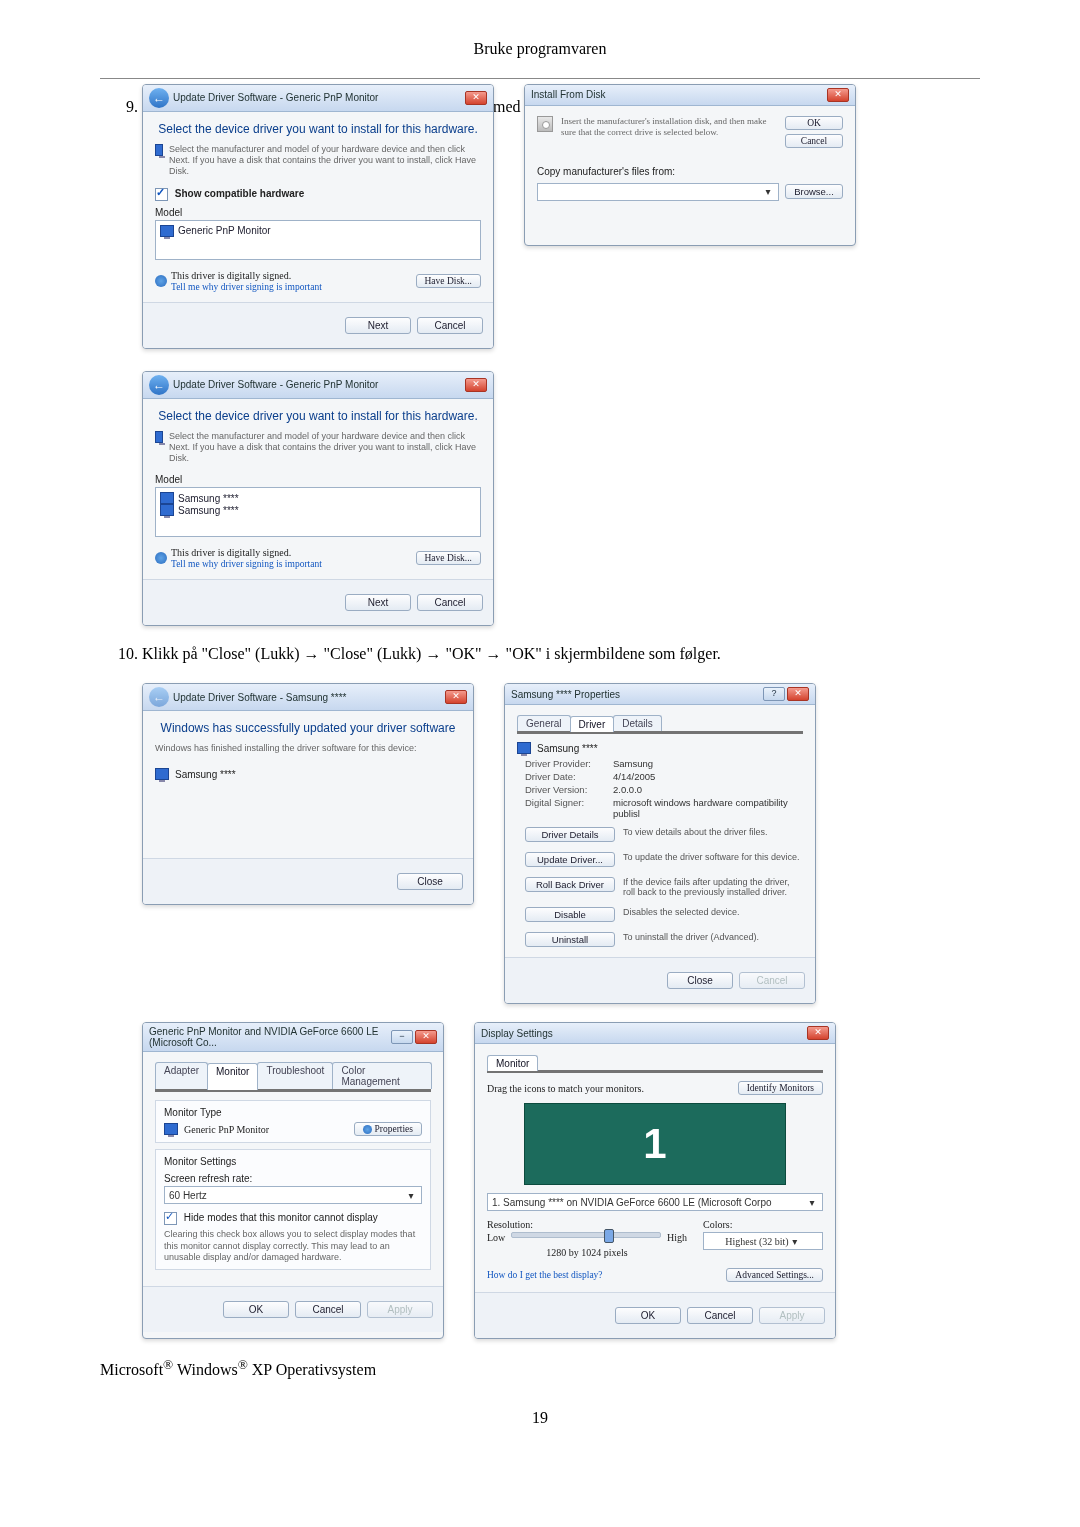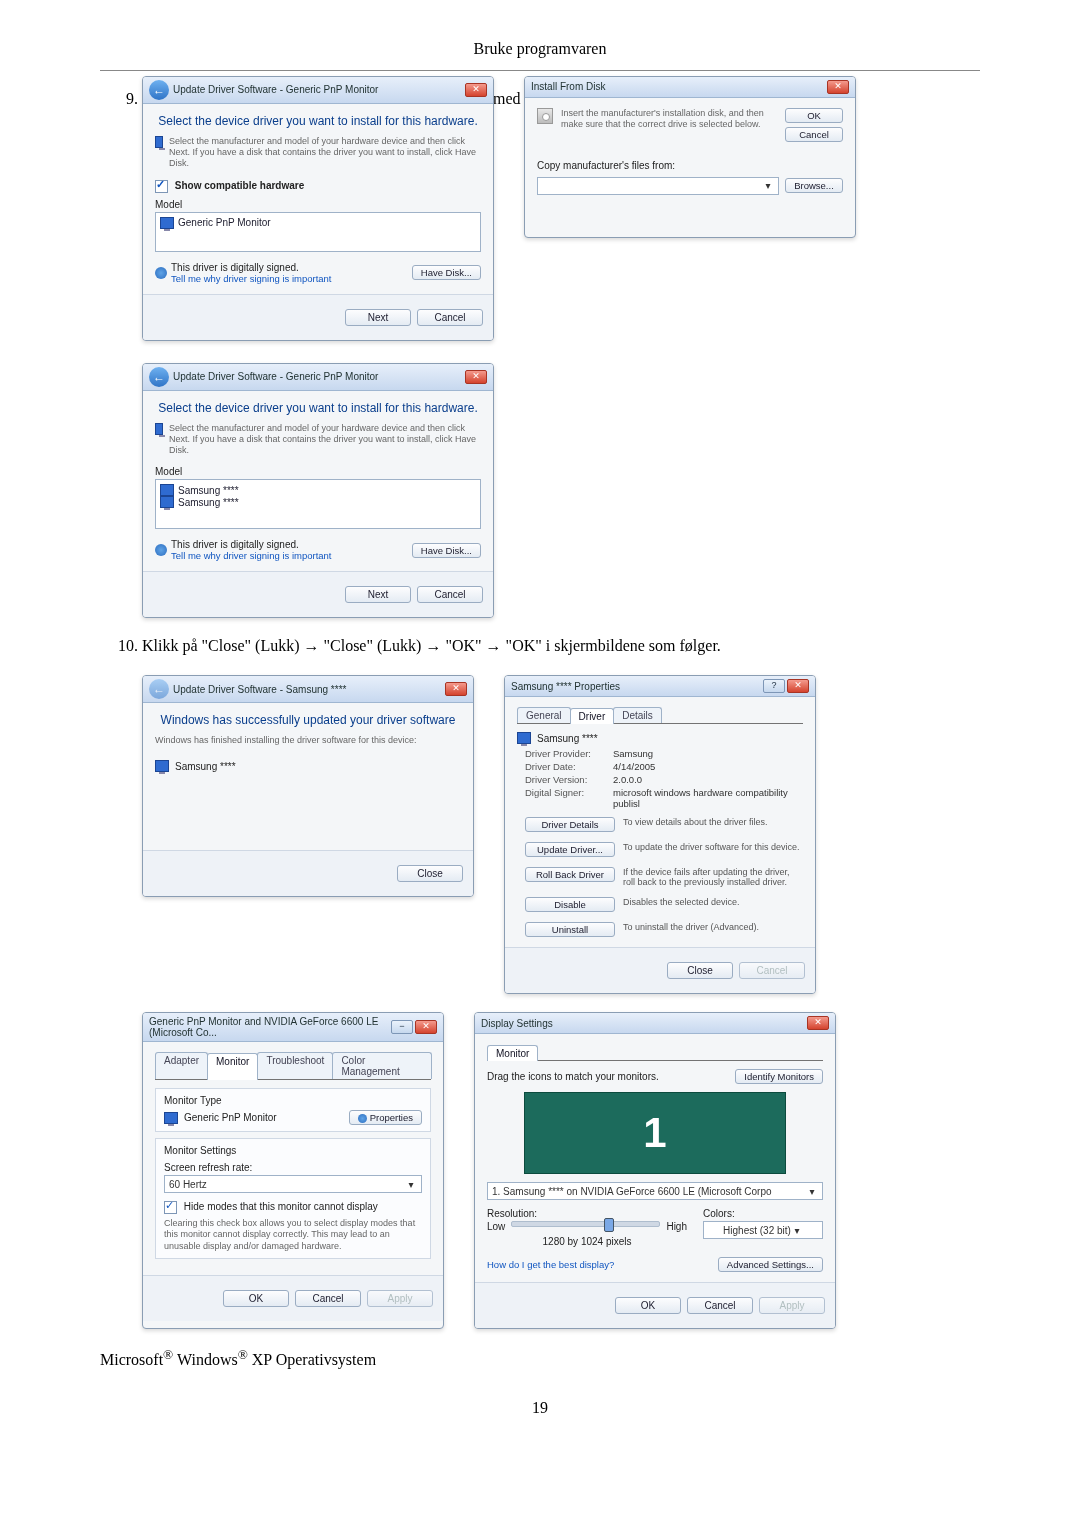--- a/index.html
+++ b/index.html
@@ -12,21 +12,21 @@
   }
   .page {
     width: 1080px;
     margin: 0 auto;
     padding: 40px 100px 40px 100px;
     box-sizing: border-box;
   }
   .doc-header {
     text-align: center;
     font-size: 16px;
-    padding-bottom: 12px;
+    padding-bottom: 20px;
     border-bottom: 1px solid #888;
     margin-bottom: 18px;
   }
   ol.steps {
     list-style: decimal;
     padding-left: 42px;
     margin: 0;
   }
   ol.steps > li {
     margin-bottom: 18px;
@@ -111,25 +111,25 @@
   .mon-icon { width:12px; height:10px; background:#2f6bd0; border:1px solid #1b4593; display:inline-block; position:relative; }
   .mon-icon::after{content:"";position:absolute;bottom:-3px;left:3px;width:6px;height:2px;background:#88a;}
   .shield { width:12px;height:12px;background:radial-gradient(#5fa3e6,#2c6dc0);border-radius:50%;display:inline-block;}
   .disk-icon{width:14px;height:14px;background:linear-gradient(#e8e8e8,#bcbcbc);border:1px solid #999;display:inline-block;position:relative;}
   .disk-icon::after{content:"";position:absolute;top:4px;left:4px;width:6px;height:6px;border-radius:50%;background:#fff;border:1px solid #999;}
   .back-arrow{width:20px;height:20px;border-radius:50%;background:linear-gradient(#6fb1f0,#2f74c7);display:inline-flex;align-items:center;justify-content:center;color:#fff;font-size:12px;}
   .field-row{display:flex;align-items:center;gap:6px;margin-top:6px;}
   .txtfield{flex:1;background:#fff;border:1px solid #9fb2c8;height:16px;font-size:10px;padding:0 4px;display:flex;align-items:center;justify-content:space-between;}
   .combo-arrow{width:12px;text-align:center;color:#333;}
   .label-sm{font-size:10px;color:#222;}
-  .tabs{display:flex;border-bottom:1px solid #737373;margin-bottom:8px;}
+  .tabs{display:flex;border-bottom:3px solid #737373;margin-bottom:8px;}
   .tab{padding:2px 8px;font-size:10px;border:1px solid #9fb2c8;border-bottom:none;background:#eef3f9;margin-right:-1px;border-radius:3px 3px 0 0;color:#445;}
   .tab.active{background:#fff;color:#112;position:relative;top:1px;}
   .group{border:1px solid #cfd8e4;padding:6px 8px;margin:6px 0;background:#fbfcfe;}
-  .row-between{display:flex;justify-content:space-between;align-items:center;}
+  .row-between{display:flex;justify-content:space-between;align-items:center;font-family:Liberation Serif, serif;}
   .slider-track{height:4px;background:#cfd8e4;border:1px solid #aebdce;border-radius:2px;position:relative;flex:1;margin:0 6px;}
   .slider-thumb{position:absolute;top:-4px;width:8px;height:12px;background:#7aa8e6;border:1px solid #456;border-radius:2px;}
   .big-monitor{background:#1c6b5c;border:1px solid #0c4b3e;width:260px;height:80px;display:flex;align-items:center;justify-content:center;color:#fff;font-size:42px;font-weight:bold;}
   .check{width:11px;height:11px;border:1px solid #7d96b6;background:#fff;display:inline-block;vertical-align:middle;margin-right:4px;position:relative;}
   .check.on::after{content:"✓";position:absolute;top:-3px;left:0;color:#1156c0;font-size:11px;}
   .disabled{color:#9aa;opacity:.7;}
   .desc-col { display:flex; flex-direction:column; gap:10px; margin-left:8px; }
   .desc-row { display:flex; gap:8px; align-items:flex-start; }
   .desc-row .btn { width:72px; }
   .desc-row .txt { font-size:9px; color:#555; flex:1; }

